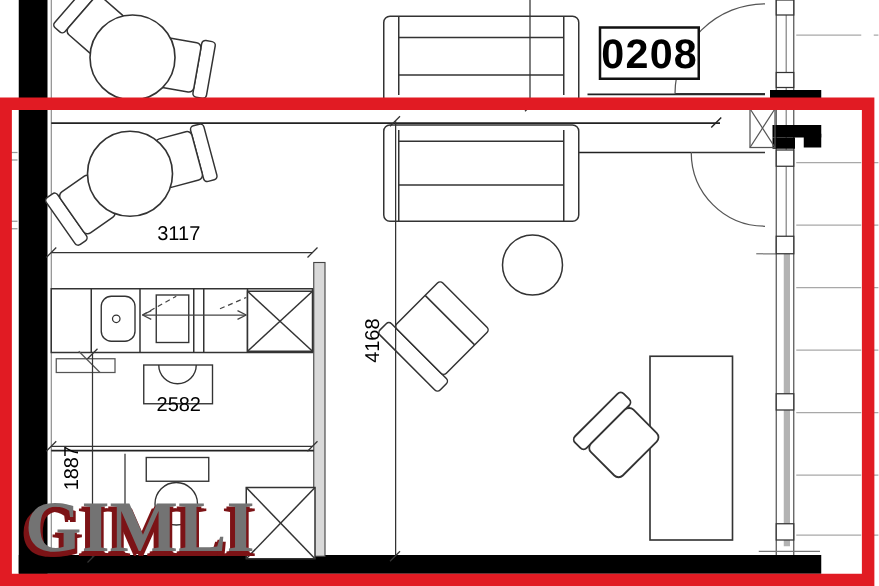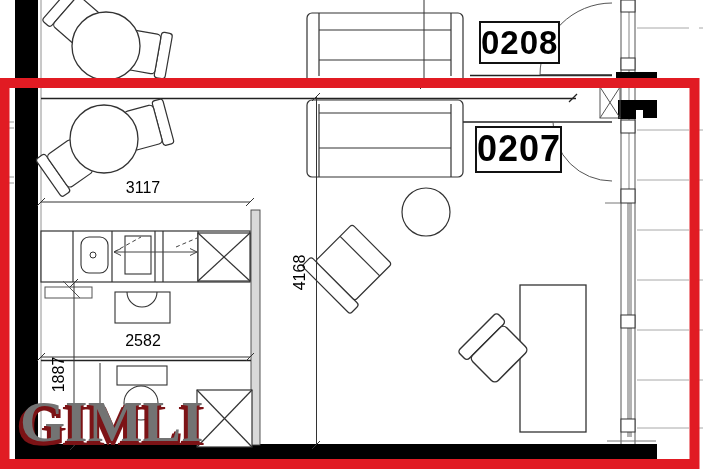--- a/index.html
+++ b/index.html
@@ -7,21 +7,21 @@
              font-family:"Liberation Sans",sans-serif;}
   #plan-root svg{position:absolute;left:0;top:0;}
   .overlay{position:absolute;z-index:5;}
   .unit-label{border:2px solid #111;background:#fff;color:#000;font-weight:bold;
               text-align:right;font-family:"Liberation Sans",sans-serif;letter-spacing:1px;}
   #label-0208{left:479px;top:21px;width:77px;height:39px;font-size:33px;line-height:39px;}
   #label-0207{left:475px;top:126px;width:83px;height:43px;font-size:36px;line-height:42px;}
   .dim-text{color:#000;font-size:16px;text-align:center;width:52px;height:17px;line-height:17px;
             font-family:"Liberation Sans",sans-serif;background:transparent;}
   #dim-2584{left:117px;top:179px;}
-  #dim-2582{left:117px;top:332px;}
+  #dim-2582{left:117px;top:316px;}
   #dim-1887{left:32px;top:366px;transform:rotate(-90deg);}
   #dim-4168{left:273px;top:264px;transform:rotate(-90deg);}
   #watermark{left:20px;top:393px;z-index:9;font-family:"Liberation Serif",serif;
              font-weight:bold;font-size:58px;line-height:58px;color:#737373;letter-spacing:0px;
              text-shadow:-4px 4px 0 #7c1316, 0 4px 0 #7c1316, -2px 2px 0 #7c1316, 2px 4px 0 #7c1316;}
 </style>
 </head>
 <body>
 
 <div id="plan-root">
@@ -213,21 +213,20 @@
     <g>
       <line x1="424" y1="0" x2="424" y2="85"></line>
       <line x1="420" y1="89" x2="428" y2="81"></line>
     </g>
   </g>
 
   <rect x="4.5" y="83" width="690" height="381" fill="none" stroke="#e11b23" stroke-width="10"></rect>
 </svg>
 
 <div class="overlay unit-label" id="label-0208">0208</div>
-<div class="overlay unit-label" id="label-0207">0207</div>
 
 <div class="overlay dim-text" id="dim-2584">3117</div>
 <div class="overlay dim-text" id="dim-2582">2582</div>
 <div class="overlay dim-text" id="dim-1887">1887</div>
 <div class="overlay dim-text" id="dim-4168">4168</div>
 
 <div class="overlay" id="watermark">GIMLI</div>
 
 </div>
 

